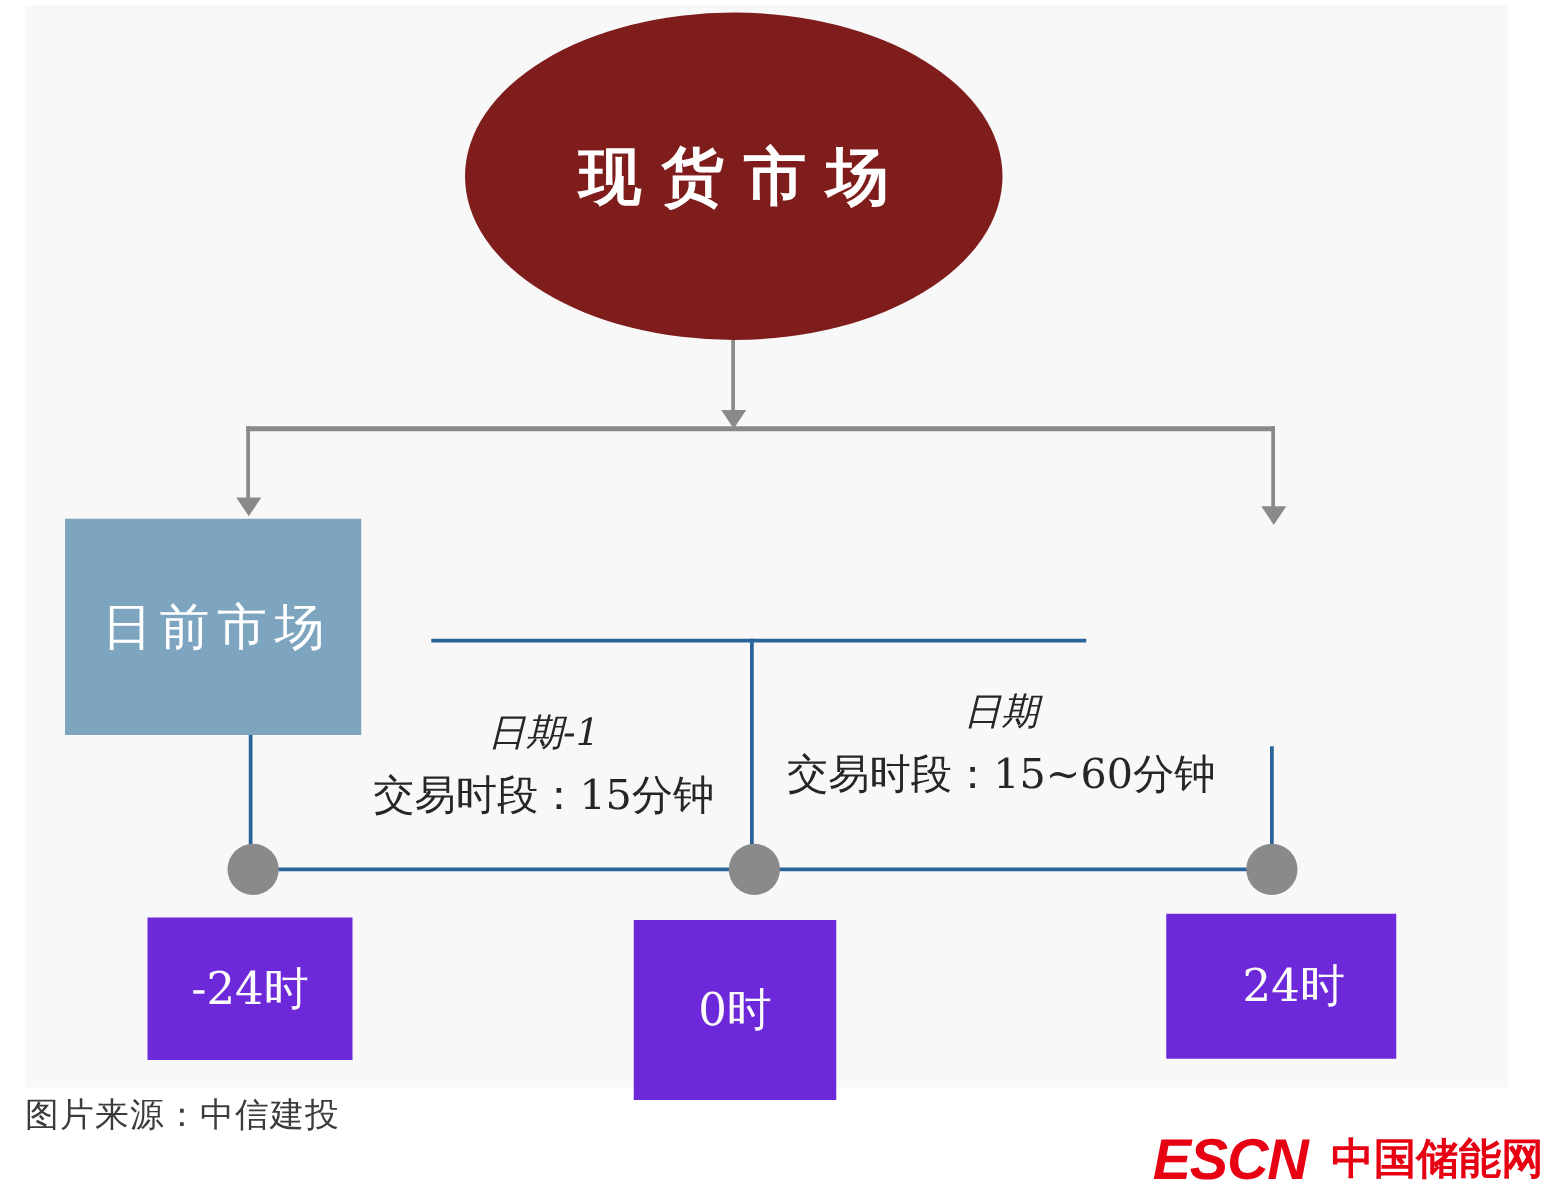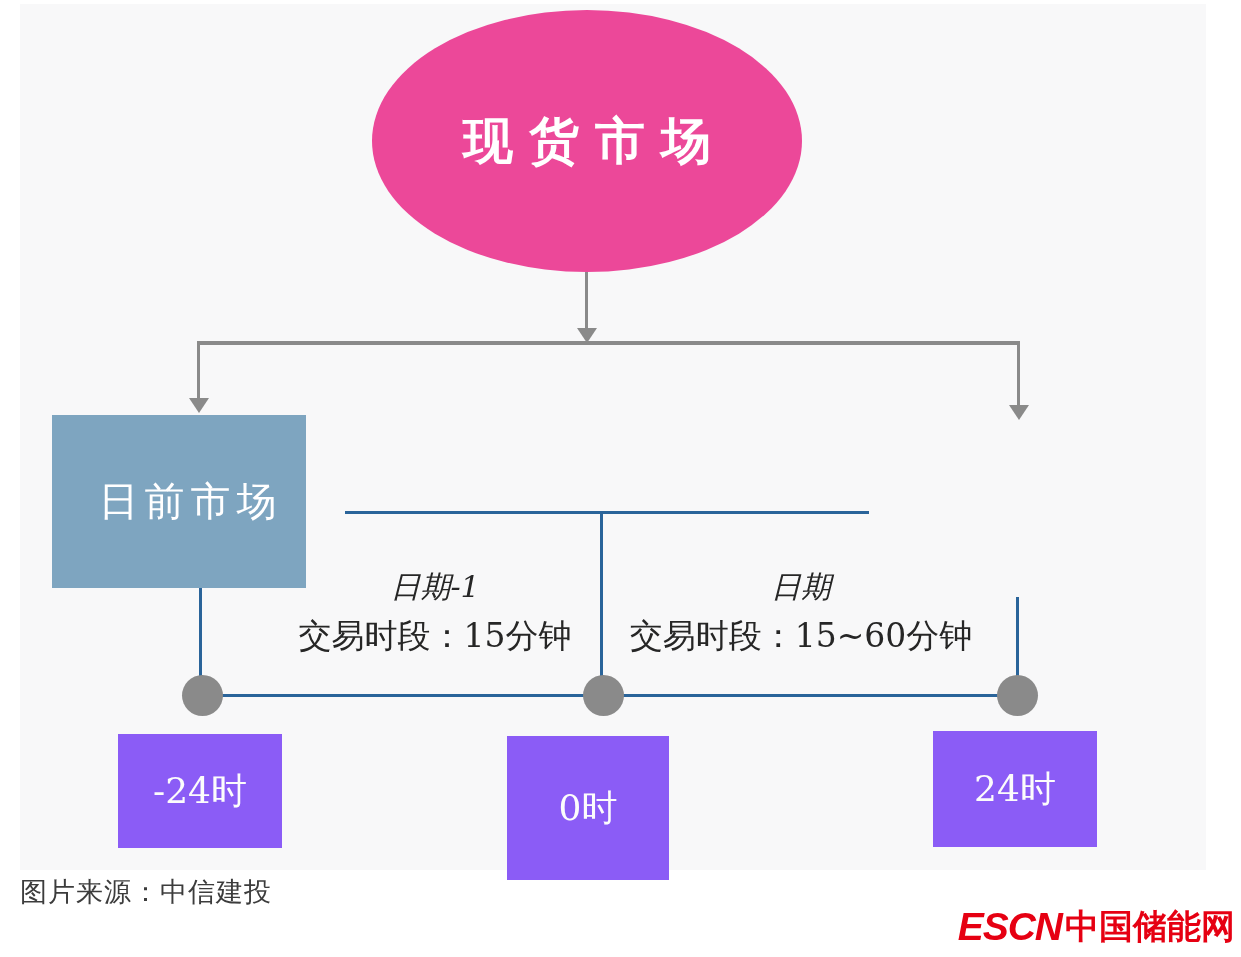--- a/index.html
+++ b/index.html
@@ -7,21 +7,21 @@
     position:relative; width:1241px; height:957px; background:#ffffff;
     font-family:"DejaVu Serif","Liberation Serif",serif; overflow:hidden;
   }
   .diagram-panel {
     position:absolute; left:20px; top:4px; width:1186px; height:866px;
     background:#f8f8f9;
   }
   
   .root-ellipse {
     position:absolute; left:372px; top:10px; width:430px; height:262px;
-    background:#ec4899; border-radius:50%;
+    background:#7f1d1d; border-radius:50%;
     display:flex; align-items:center; justify-content:center;
     color:#ffffff; font-size:50px; font-weight:bold;
     letter-spacing:16px; text-indent:16px;
   }
   
   .gline { position:absolute; background:#8a8a8a; }
   .stem-v   { left:585px; top:272px; width:3px;  height:58px; }
   .branch-h { left:197px; top:341px; width:823px; height:4px; }
   .left-v   { left:197px; top:341px; width:3px;  height:59px; }
   .right-v  { left:1017px; top:341px; width:3px; height:66px; }
@@ -33,68 +33,68 @@
   .arrow-root  { left:577px;  top:328px; }
   .arrow-left  { left:189px;  top:398px; }
   .arrow-right { left:1009px; top:405px; }
   
   .market-box {
     position:absolute; background:#7ea5c0; color:#ffffff;
     display:flex; align-items:center; justify-content:center;
     text-align:center;
   }
   .market-left  { left:52px;  top:415px; width:237px; height:173px;
-                  font-size:40px; letter-spacing:6px; text-indent:6px;padding-left:17px; }
+                  font-size:40px; letter-spacing:6px; text-indent:6px; }
   .market-right { left:868px; top:423px; width:294px; height:174px;
                   font-size:37px; line-height:1.42; white-space:pre-line; }
   
   .bline { position:absolute; background:#2a649a; }
   .mid-h       { left:345px;  top:511px; width:524px; height:3px; }
   .mid-v       { left:600px;  top:511px; width:3px;   height:186px; }
   .drop-left   { left:199px;  top:588px; width:3px;   height:109px; }
   .drop-right  { left:1016px; top:597px; width:3px;   height:100px; }
   .timeline-h  { left:202px;  top:694px; width:815px; height:3px; }
   
   .dot {
     position:absolute; width:41px; height:41px; border-radius:50%;
     background:#8a8a8a;
   }
   .dot-left   { left:182px; top:675px; }
   .dot-center { left:583px; top:675px; }
   .dot-right  { left:997px; top:675px; }
   
   .segment { position:absolute; text-align:center; color:#262626; }
   .segment-left  { left:270px; top:561px; width:330px; }
-  .segment-right { left:608px; top:561px; width:386px; }
+  .segment-right { left:608px; top:544px; width:386px; }
   .segment .seg-title    { font-size:30px; line-height:52px;font-style:italic; }
   .segment .seg-subtitle { font-size:33px; line-height:46px; }
   
   .time-box {
-    position:absolute; background:#8b5cf6; color:#fcfcfc;
+    position:absolute; background:#6d28d9; color:#fcfcfc;
     display:flex; align-items:center; justify-content:center; font-size:36px;
   }
   .time-a { left:118px; top:734px; width:164px; height:114px; }
   .time-b { left:507px; top:736px; width:162px; height:144px; }
-  .time-c { left:933px; top:731px; width:164px; height:116px; }
+  .time-c { left:933px; top:731px; width:164px; height:116px;padding-left:20px; }
   
   .caption {
     position:absolute; left:20px; top:874px; width:1186px; 
     font-family:"Liberation Sans","DejaVu Sans",sans-serif;
     font-size:27px; color:#3c3c3c; letter-spacing:1px;
   }
   
   .logo {
     position:absolute; right:6px; top:904px; height:46px;
     display:flex; align-items:center;
     font-family:"Liberation Sans","DejaVu Sans",sans-serif;
     color:#e60012; white-space:nowrap;
   }
   .logo-latin {
-    font-size:39px; font-weight:bold; font-style:italic;
-    letter-spacing:-1px; margin-right:3px;
+    font-size:46px; font-weight:bold; font-style:italic;
+    letter-spacing:-1px; margin-right:19px;
   }
   .logo-cjk { font-size:34px; font-weight:bold; }
 </style>
 </head>
 <body>
 
 <div class="canvas">
 
   <div class="diagram-panel"></div>
 

